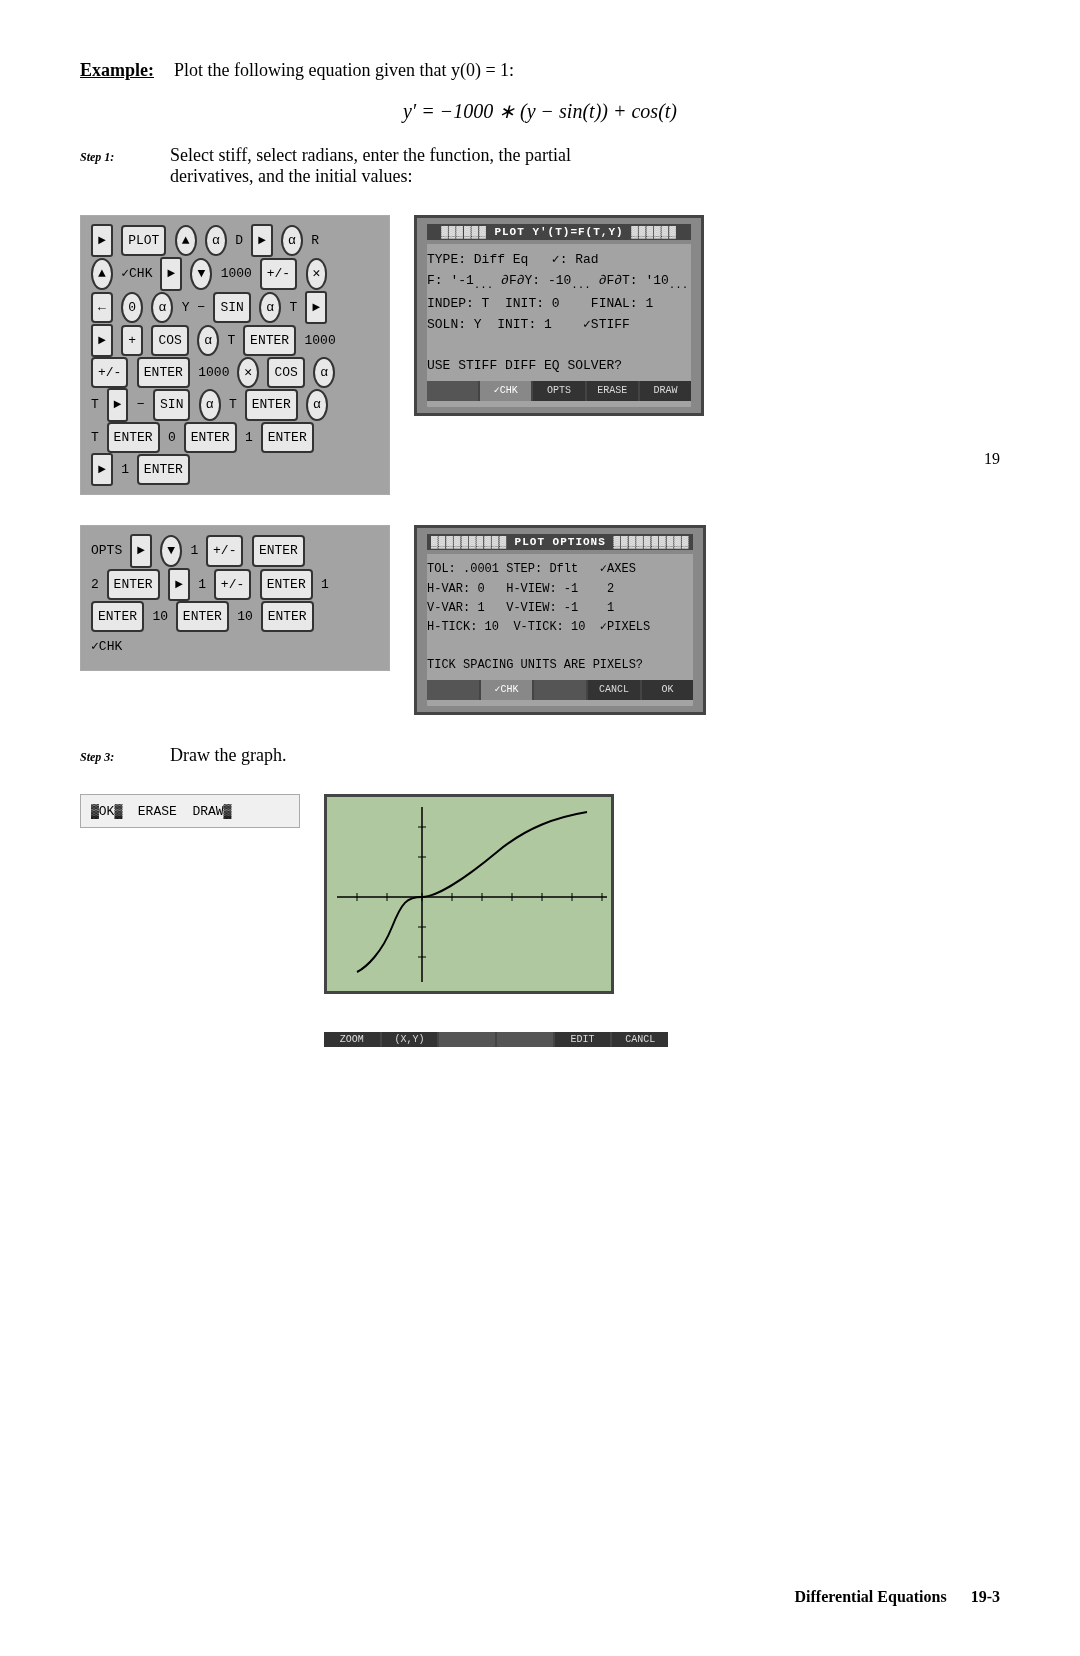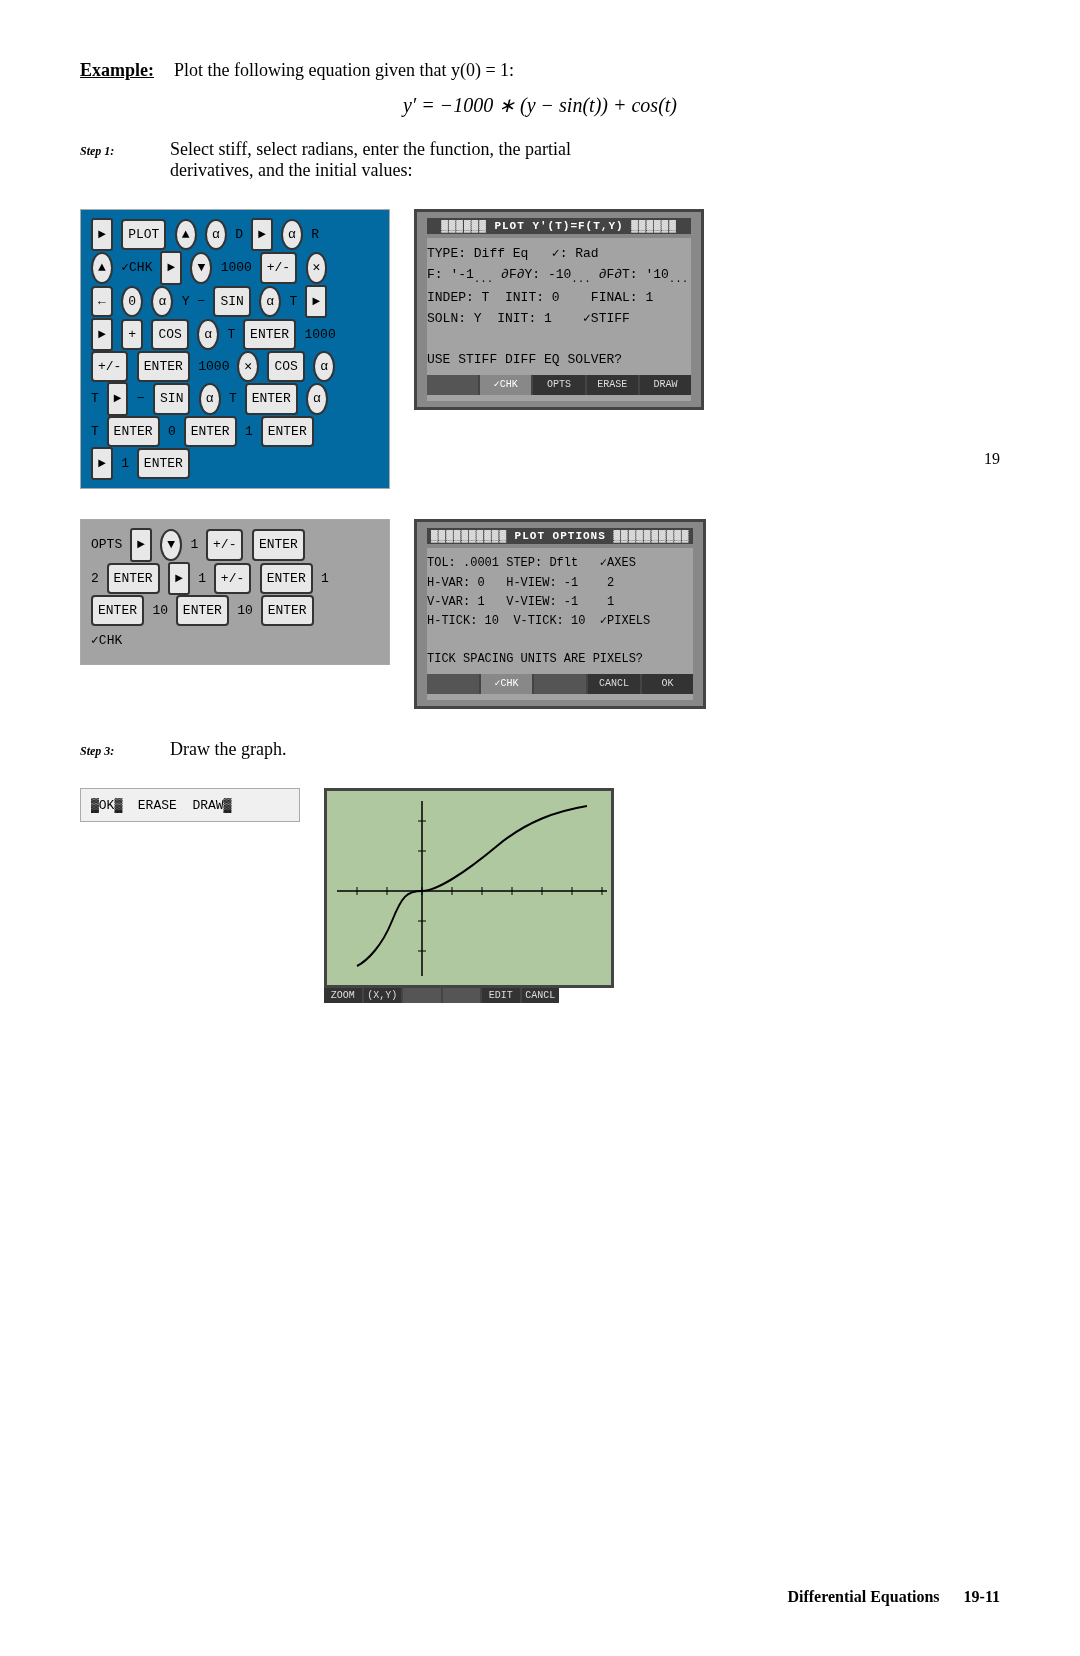--- a/index.html
+++ b/index.html
@@ -20,21 +20,21 @@
       margin-bottom: 12px;
     }
     .example-label {
       font-weight: bold;
       font-size: 18px;
       margin-right: 20px;
       text-decoration: underline;
     }
     .equation-block {
       text-align: center;
-      margin: 12px 0 22px 0;
+      margin: 18px 0 22px 0;
       font-style: italic;
       font-size: 20px;
     }
     .step-label {
       font-style: italic;
       font-size: 12px;
       font-weight: bold;
     }
     .step-block {
       display: flex;
@@ -51,21 +51,21 @@
       display: flex;
       align-items: flex-start;
       margin-top: 14px;
       gap: 24px;
     }
 
     
     .keystrokes {
       font-family: 'Courier New', Courier, monospace;
       font-size: 14px;
-      background: #0369a1;
+      background: #a3a3a3;
       border: 1px solid #aaa;
       padding: 8px 10px;
       line-height: 2.1;
       min-width: 310px;
     }
     .key-plain {
       font-family: 'Courier New', Courier, monospace;
       font-size: 13px;
       vertical-align: middle;
     }
@@ -406,29 +406,29 @@
 
           <line x1="91" y1="30" x2="99" y2="30" stroke="#000" stroke-width="1"></line>
           <line x1="91" y1="60" x2="99" y2="60" stroke="#000" stroke-width="1"></line>
           <line x1="91" y1="100" x2="99" y2="100" stroke="#000" stroke-width="1"></line>
           <line x1="91" y1="130" x2="99" y2="130" stroke="#000" stroke-width="1"></line>
           <line x1="91" y1="160" x2="99" y2="160" stroke="#000" stroke-width="1"></line>
 
           <path d="M 30,175 C 40,170 55,155 65,130 C 75,105 80,100 95,100 C 110,100 140,80 170,55 C 200,30 230,20 260,15" fill="none" stroke="#000" stroke-width="2"></path>
         </svg>
       </div>
-      <div class="graph-softkeys" style="width:235px;">
+      <div class="graph-softkeys" style="width:344px;margin-top:38px;">
         <div class="softkey softkey-active">ZOOM</div>
         <div class="softkey softkey-active">(X,Y)</div>
         <div class="softkey"></div>
         <div class="softkey"></div>
         <div class="softkey softkey-active">EDIT</div>
         <div class="softkey softkey-active">CANCL</div>
       </div>
     </div>
   </div>
 </div>
 
 <div class="footer-section">
   <span>Differential Equations</span>
   &nbsp;&nbsp;&nbsp;&nbsp;
-  <span>19-11</span>
+  <span>19-3</span>
 </div>
 
 </body></html>

